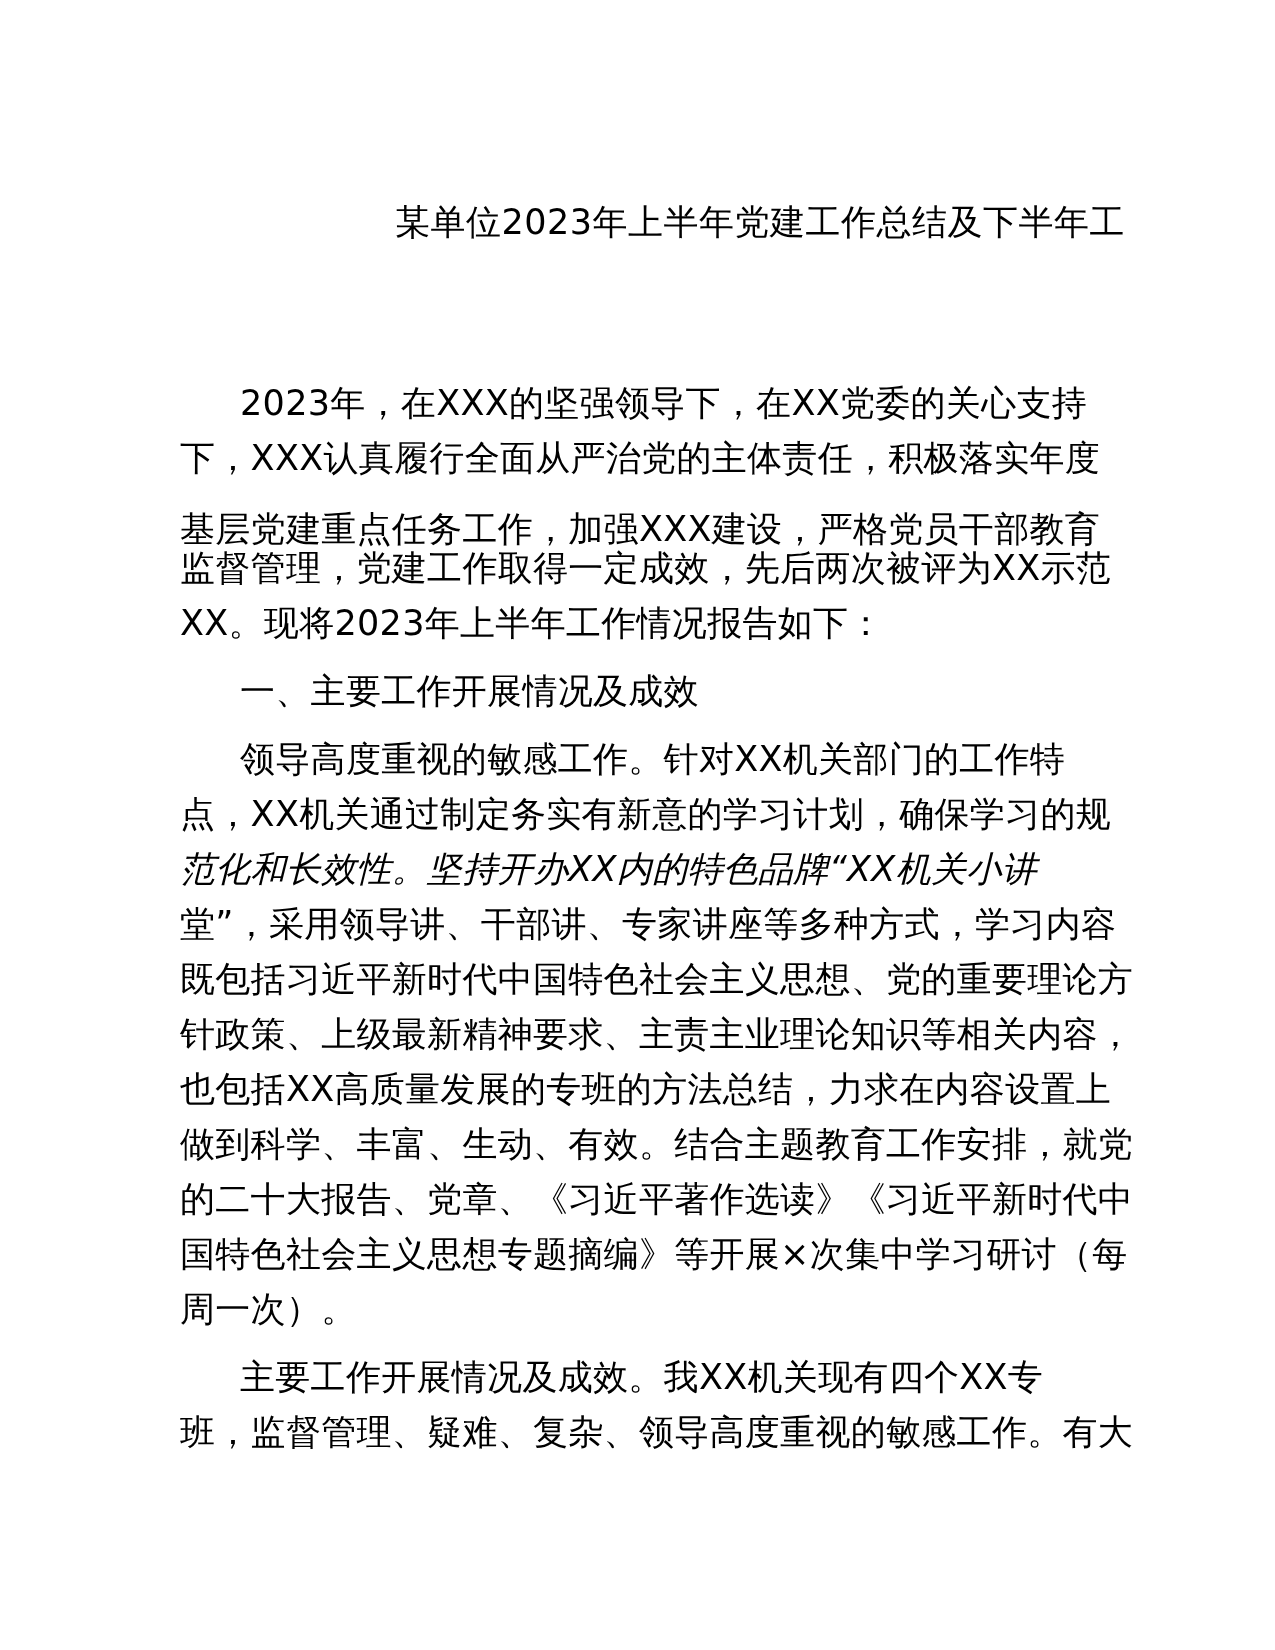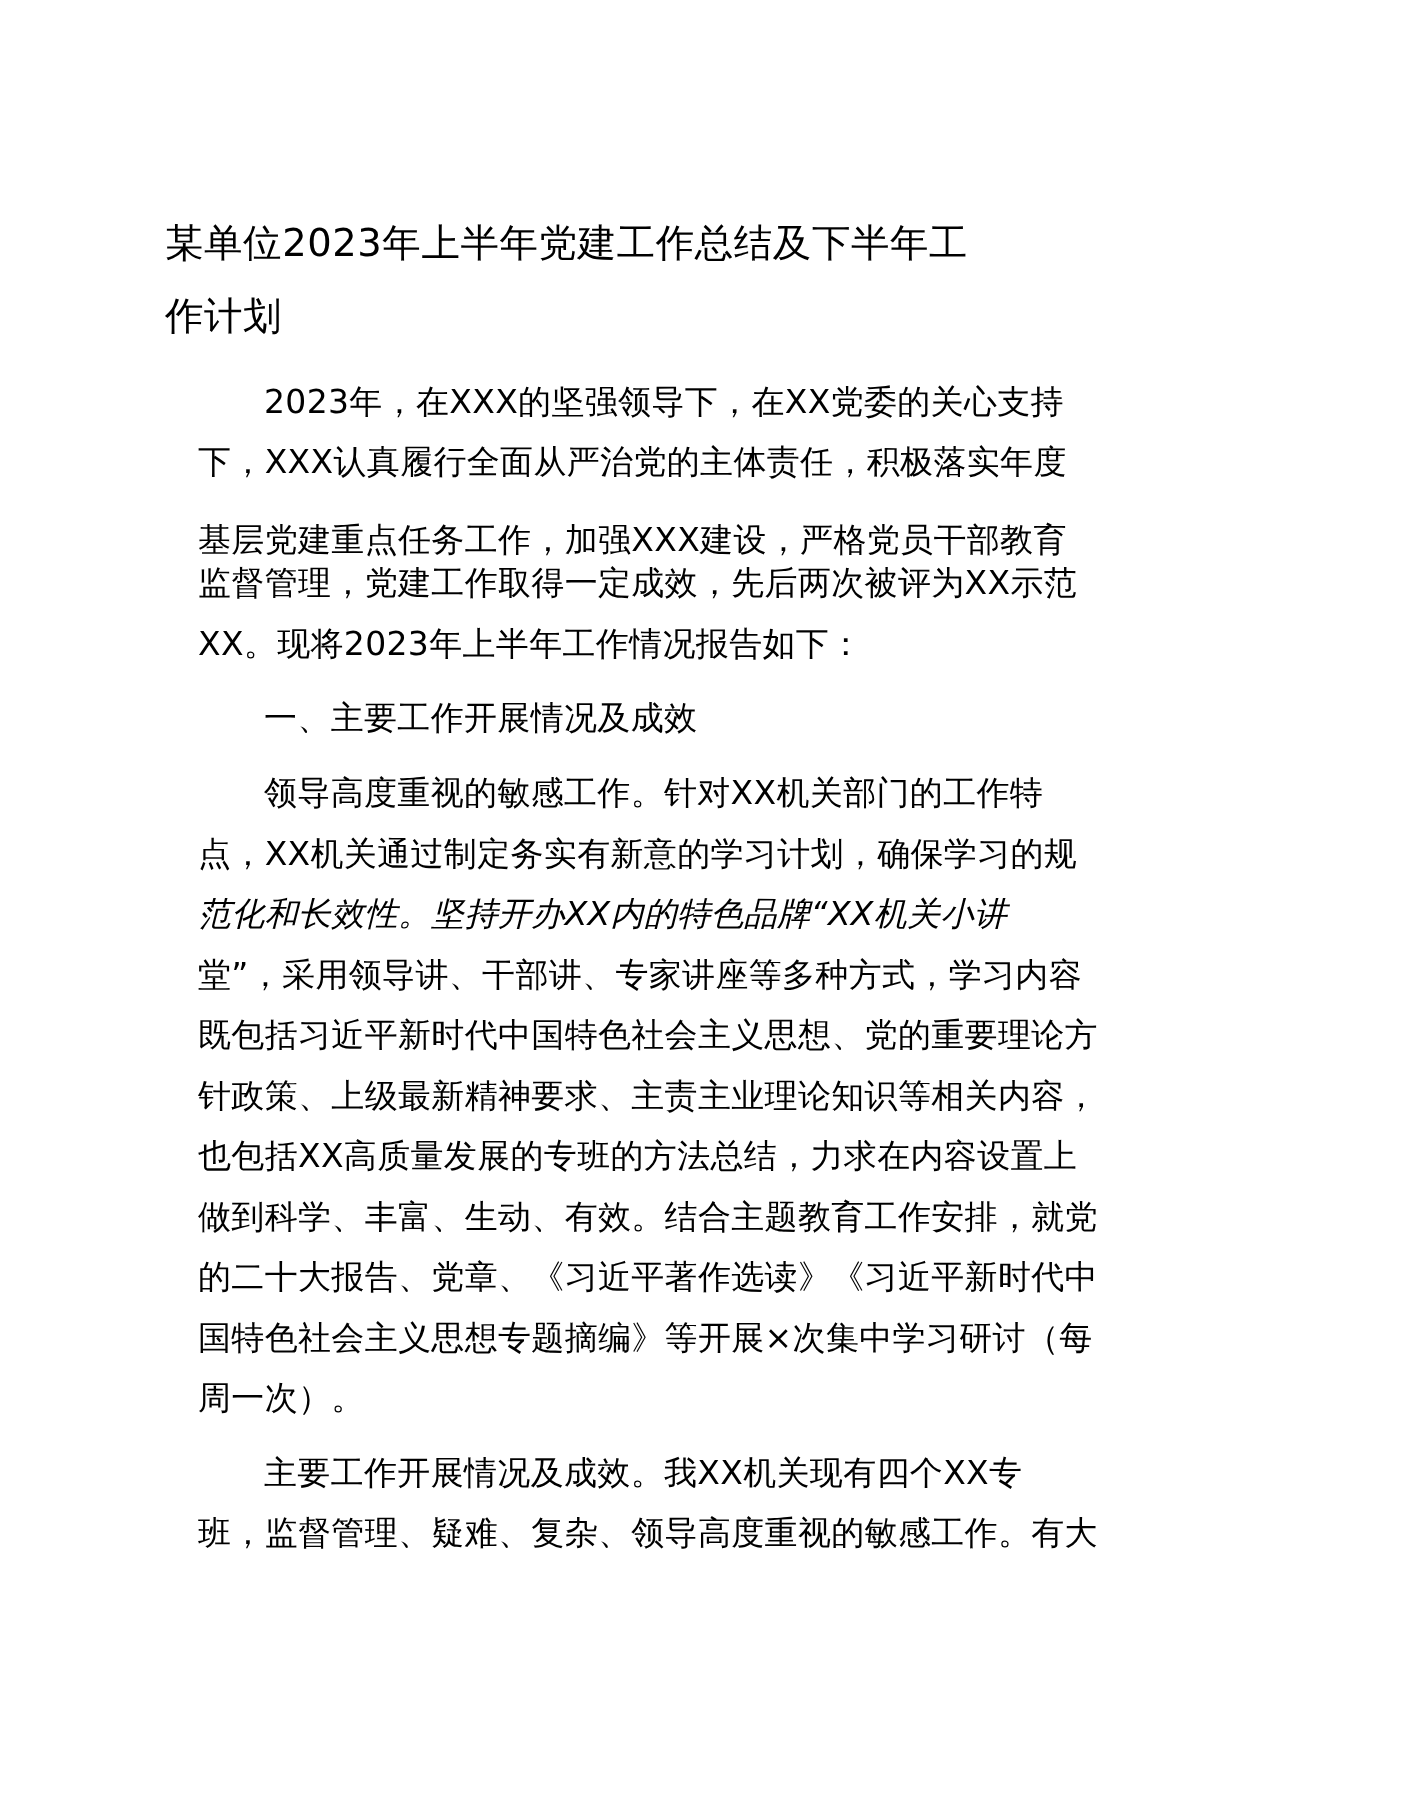--- a/index.html
+++ b/index.html
@@ -20,46 +20,46 @@
       left: 0;
       top: 0;
       width: 1275px;
       height: 1650px;
       background: #ffffff;
     }
     .title {
       position: absolute;
       left: 150px;
       width: 975px;
-      text-align: left;
+      text-align: right;
       font-size: 35px;
       line-height: 56px;
       white-space: nowrap;
       letter-spacing: 0.5px;
     }
     .title-line-1 { top: 194px; }
     .title-line-2 { top: 260px; }
     .line {
       position: absolute;
       left: 180px;
       width: 860px;
-      font-size: 30px;
+      font-size: 35px;
       line-height: 40px;
       white-space: nowrap;
       letter-spacing: 0.3px;
+      margin-top: 37px;
     }
     .indent { left: 240px; width: 800px; }
   </style>
 </head>
 <body>
 
 <div class="page">
 
   <div class="title title-line-1">某单位2023年上半年党建工作总结及下半年工</div>
-  <div class="title title-line-2">作计划</div>
 
   <div>
     <div class="line indent" style="top:346px;">2023年，在XXX的坚强领导下，在XX党委的关心支持</div>
     <div class="line" style="top:401px;">下，XXX认真履行全面从严治党的主体责任，积极落实年度</div>
     <div class="line" style="top:472px;">基层党建重点任务工作，加强XXX建设，严格党员干部教育</div>
     <div class="line" style="top:511px;">监督管理，党建工作取得一定成效，先后两次被评为XX示范</div>
     <div class="line" style="top:566px;">XX。现将2023年上半年工作情况报告如下：</div>
   </div>
 
   <div>

